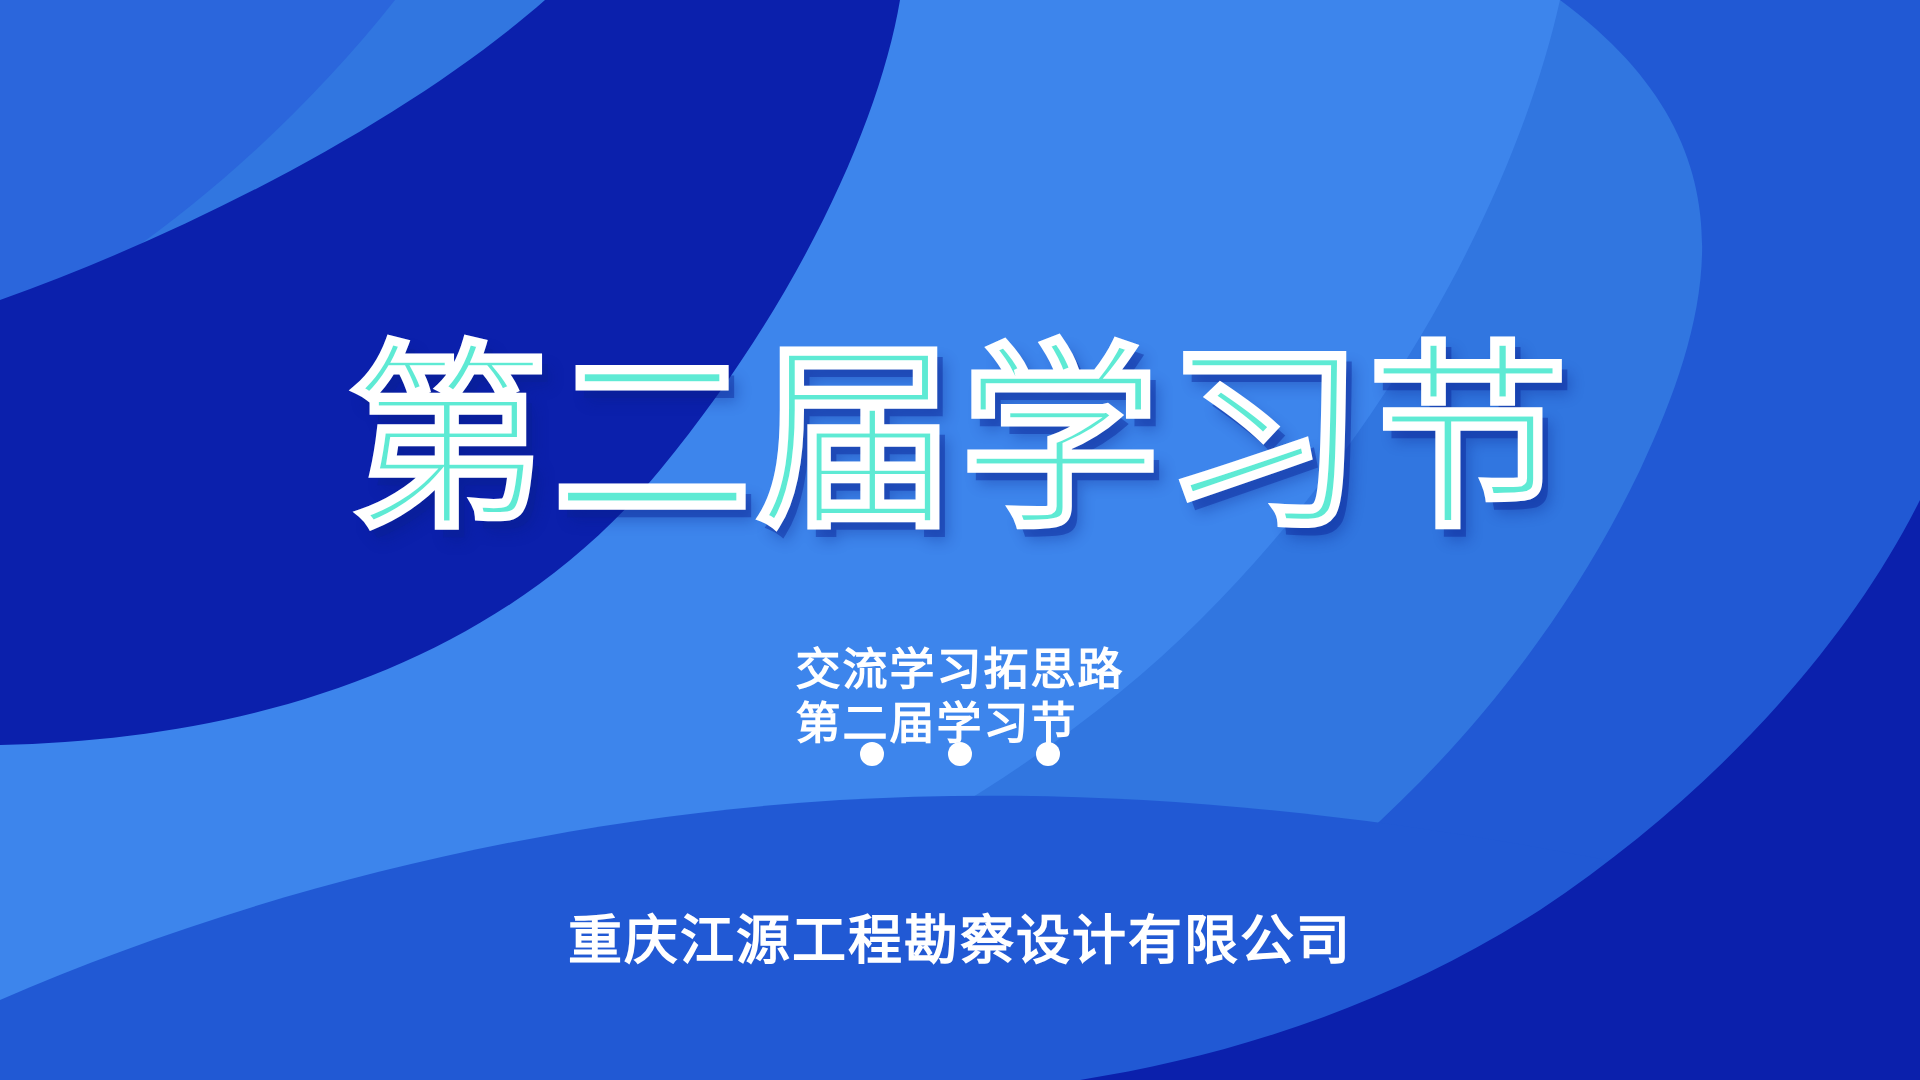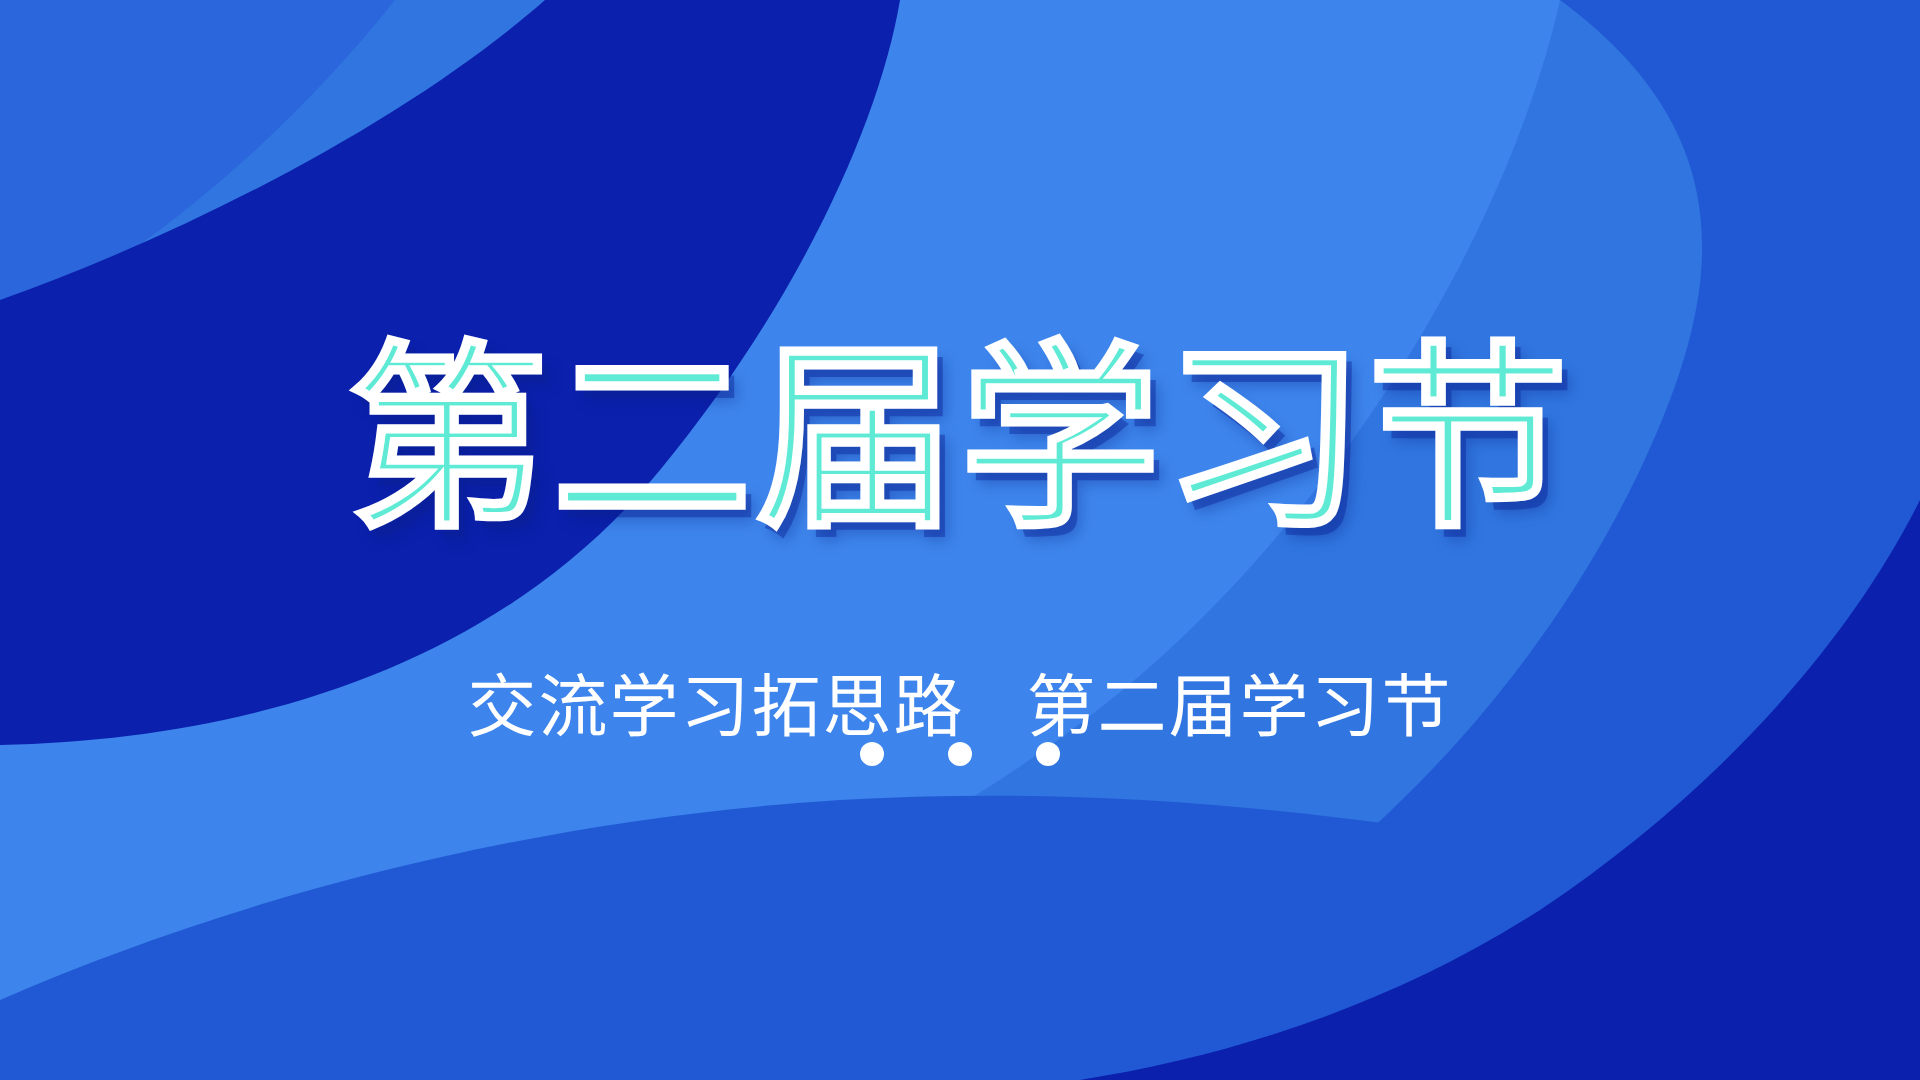--- a/index.html
+++ b/index.html
@@ -63,25 +63,26 @@
     top: 598px;
     left: 0;
     width: 1920px;
     text-align: center;
   }
   .subtitle {
     display: inline-flex;
     align-items: baseline;
     justify-content: center;
     color: #FFFFFF;
-    font-size: 69px;
+    font-size: 45px;
     line-height: 1.2;
-    font-weight: 400;
+    font-weight: 700;
     letter-spacing: 2px;
     white-space: nowrap;
+    flex-direction: column;
   }
   .subtitle-gap {
     display: inline-block;
     width: 62px;
   }
 
   
   .dots-row {
     position: absolute;
     top: 742px;
@@ -162,15 +163,18 @@
         <span>第二届学习节</span>
       </p>
     </div>
 
     <div class="dots-row">
       <span class="dot"></span>
       <span class="dot"></span>
       <span class="dot"></span>
     </div>
 
+    <div class="org-block">
+      <p class="org-name">重庆江源工程勘察设计有限公司</p>
+    </div>
 
   </div>
 </div>
 
 </body></html>

